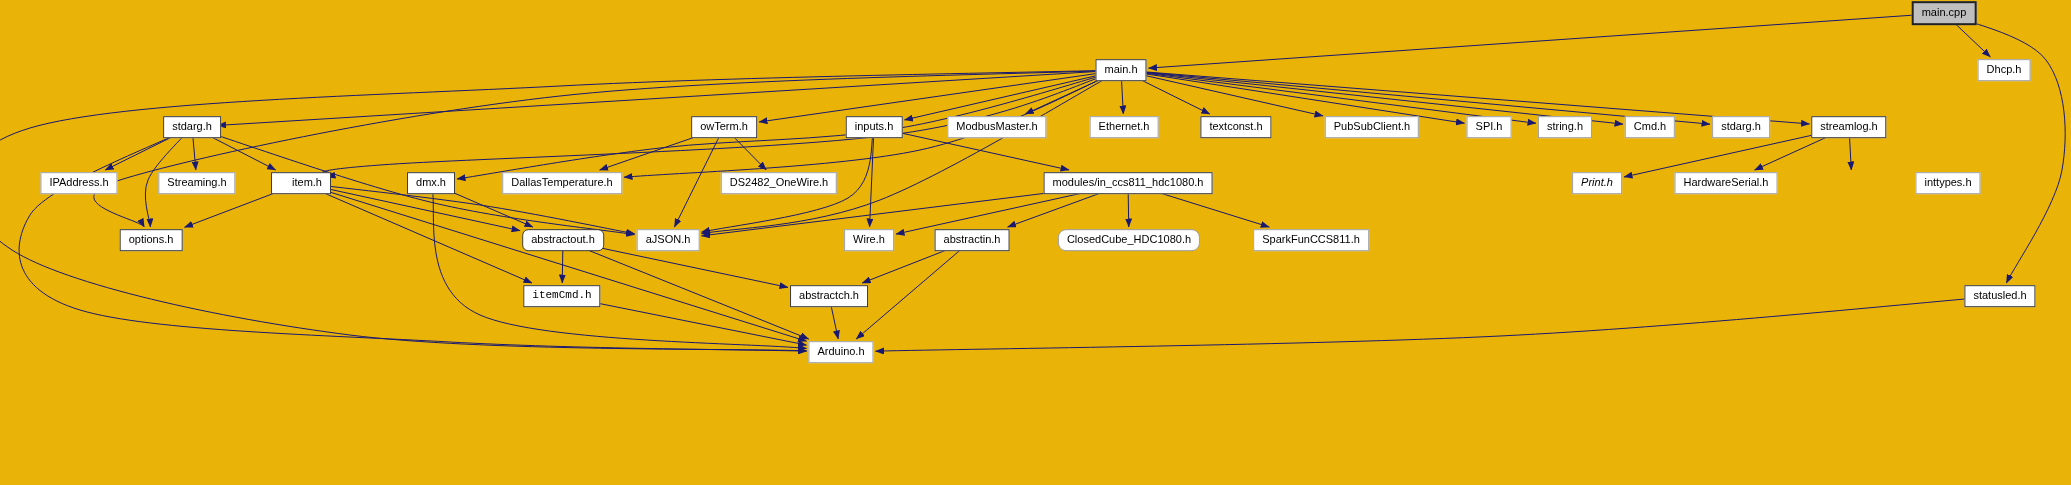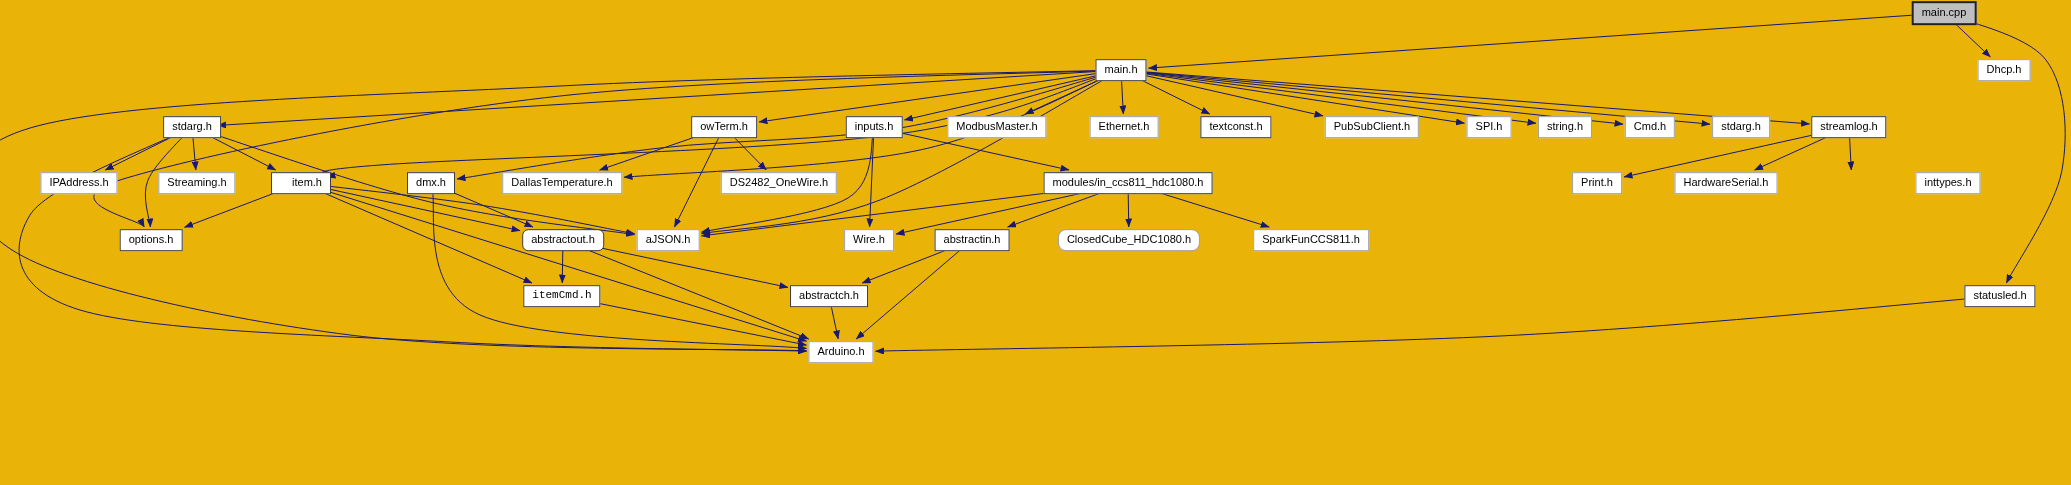--- a/index.html
+++ b/index.html
@@ -111,21 +111,21 @@
       <div class="node muted" style="left: 1650px; top: 127px;">Cmd.h</div>
       <div class="node muted" style="left: 1741px; top: 127px;">stdarg.h</div>
       <div class="node" style="left: 1849px; top: 127px;">streamlog.h</div>
       <div class="node muted" style="left: 79px; top: 183px;">IPAddress.h</div>
       <div class="node muted" style="left: 197px; top: 183px;">Streaming.h</div>
       <div class="node" style="left: 301px; top: 183px; padding-left: 20px;">item.h</div>
       <div class="node" style="left: 431px; top: 183px;">dmx.h</div>
       <div class="node muted" style="left: 562px; top: 183px;">DallasTemperature.h</div>
       <div class="node muted" style="left: 779px; top: 183px;">DS2482_OneWire.h</div>
       <div class="node" style="left: 1128px; top: 183px;">modules/in_ccs811_hdc1080.h</div>
-      <div class="node muted" style="left: 1597px; top: 183px;">Print.h</div>
+      <div class="node muted" style="left: 1597px; top: 183px; font-style: italic;">Print.h</div>
       <div class="node muted" style="left: 1726px; top: 183px;">HardwareSerial.h</div>
       <div class="node muted" style="left: 1948px; top: 183px; padding-left: 8px;">inttypes.h</div>
       <div class="node" style="left: 151px; top: 240px;">options.h</div>
       <div class="node" style="left: 563px; top: 240px; border-radius: 6px;">abstractout.h</div>
       <div class="node muted" style="left: 668px; top: 240px;">aJSON.h</div>
       <div class="node muted" style="left: 869px; top: 240px;">Wire.h</div>
       <div class="node" style="left: 972px; top: 240px;">abstractin.h</div>
       <div class="node muted" style="left: 1129px; top: 240px; border-radius: 8px;">ClosedCube_HDC1080.h</div>
       <div class="node muted" style="left: 1311px; top: 240px;">SparkFunCCS811.h</div>
       <div class="node" style="left: 562px; top: 296px; font-family: Liberation Mono, monospace;">itemCmd.h</div>

